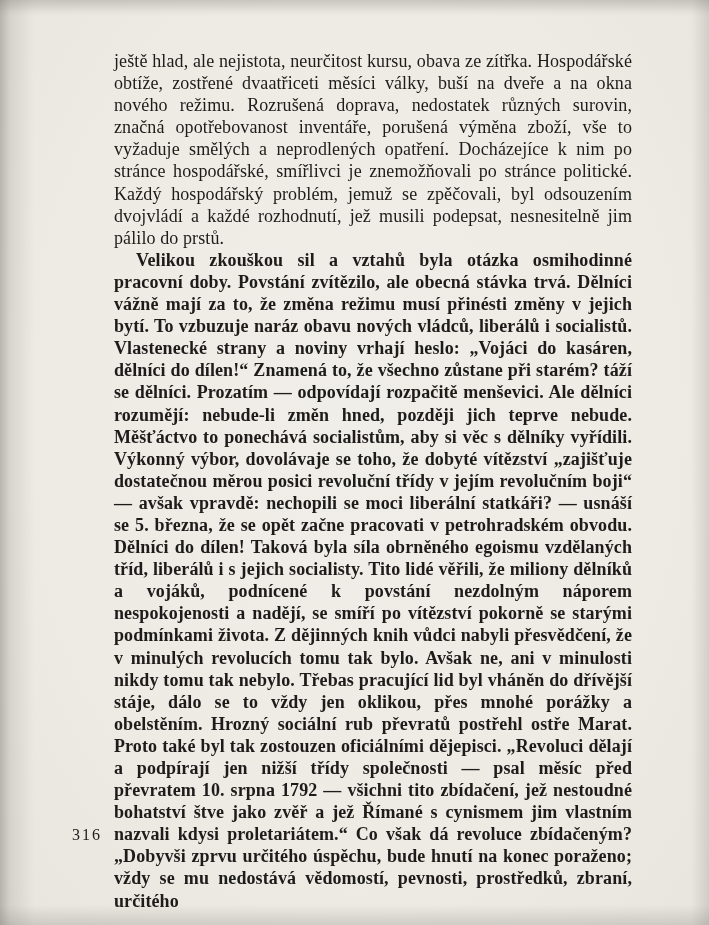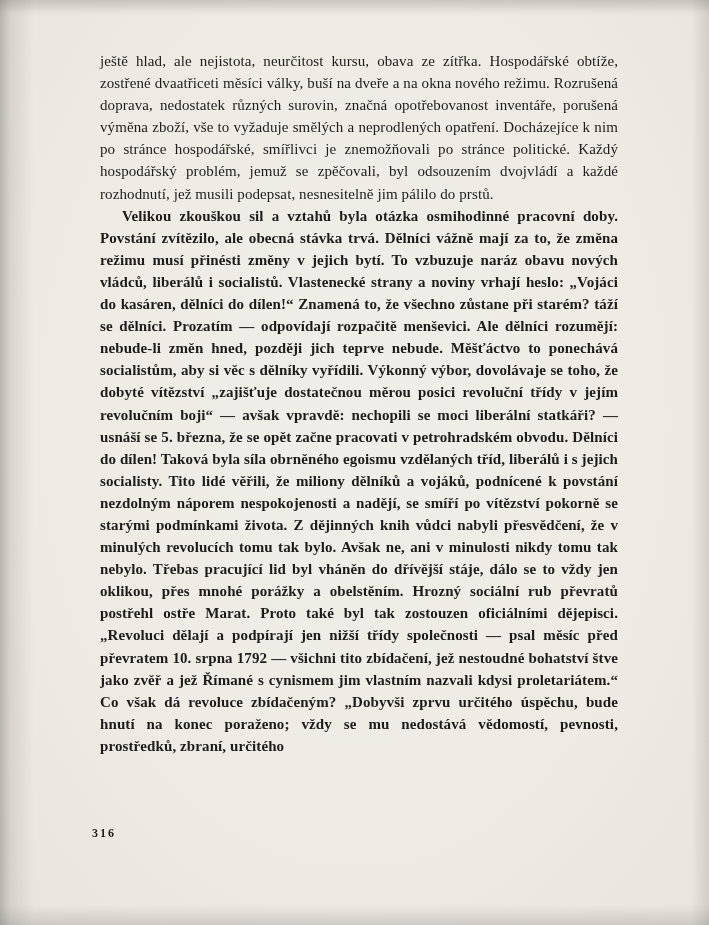--- a/index.html
+++ b/index.html
@@ -20,47 +20,46 @@
       linear-gradient(0deg, rgba(120,118,112,0.25) 0px, rgba(120,118,112,0.0) 20px),
       radial-gradient(ellipse at 50% 45%, #f0eee8 0%, #edebe4 60%, #e7e5de 100%);
     background-color: #edebe4;
   }
   .page {
     position: absolute;
     inset: 0;
   }
   .text-block {
     position: absolute;
-    left: 100px;
+    left: 114px;
     top: 50px;
     width: 518px;
     color: #1d1c1a;
-    font-size: 15px;
+    font-size: 18px;
     line-height: 22.1px;
     text-align: justify;
     letter-spacing: 0.1px;
   }
   .para {
     margin: 0;
     padding: 0;
     text-rendering: optimizeLegibility;
   }
   .para.indent {
     text-indent: 22px;
     font-weight: bold;
   }
   .page-number {
     position: absolute;
     left: 72px;
     top: 826px;
-    font-size: 12px;
-    font-weight: bold;
+    font-size: 16px;
+    font-weight: normal;
     color: #1d1c1a;
     letter-spacing: 2px;
-    margin-left: 20px;
   }
   
   .scan-shade-top {
     position: absolute;
     left: 0; top: 0; right: 0;
     height: 12px;
     background: linear-gradient(180deg, rgba(100,98,92,0.12), rgba(100,98,92,0));
     pointer-events: none;
   }
 </style>

